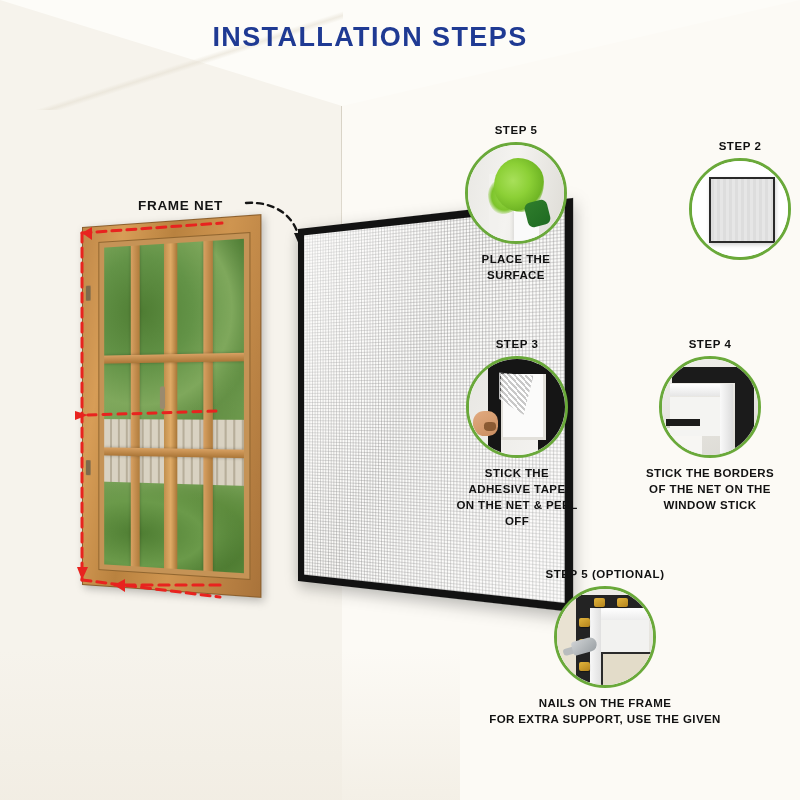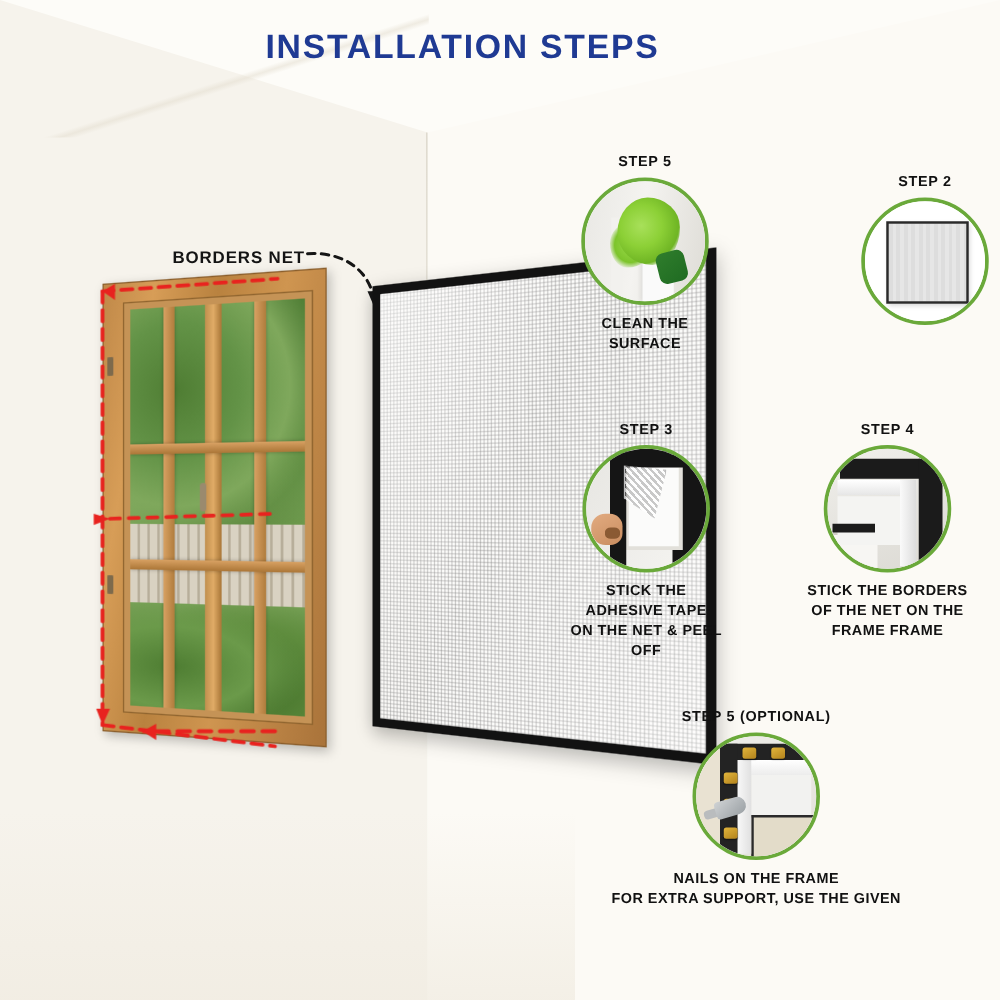--- a/index.html
+++ b/index.html
@@ -187,21 +187,21 @@
   <div class="wall-ceiling"></div>
   <div class="wall-left"></div>
   <div class="wall-right"></div>
   <div class="ceiling-seam-left"></div>
   <div class="wall-corner-line"></div>
   <div class="floor-shade"></div>
 </div>
 
 <div id="title">INSTALLATION STEPS</div>
 
-<div id="net-label">BORDERS NET</div>
+<div id="net-label">FRAME NET</div>
 <svg id="net-arrow" viewBox="0 0 70 60">
   <path d="M3 8 C 30 6, 52 20, 56 44" fill="none" stroke="#151515" stroke-width="2.4" stroke-linecap="round" stroke-dasharray="6 5"></path>
   <path d="M51 38 L57 52 L62.5 38 Z" fill="#151515"></path>
 </svg>
 
 <div id="illus">
 
   <div class="win-wrap">
     <div class="win-frame">
       <div class="win-inner">
@@ -250,21 +250,21 @@
     <div class="s1-bg"></div>
     <div class="s1-post"></div>
     <div class="s1-door"></div>
     <div class="s1-cloth2"></div>
     <div class="s1-hand"></div>
     <div class="s1-thumb"></div>
     <div class="s1-cloth"></div>
     <div class="s1-cuff"></div>
   </div>
   <div class="step-cap">
-    <div>CLEAN THE</div>
+    <div>PLACE THE</div>
     <div>SURFACE</div>
   </div>
 </div>
 
 <div class="step" style="left:674px;top:124px;width:132px;margin-top:16px;">
   <div class="step-title">STEP 2</div>
   <div class="circle">
     <div class="s2-bg"></div>
     <div class="s2-sq"></div>
   </div>
@@ -297,21 +297,21 @@
     <div class="s4-inner"></div>
     <div class="s4-white-t"></div>
     <div class="s4-white-r"></div>
     <div class="s4-black-t"></div>
     <div class="s4-black-r"></div>
     <div class="s4-step"></div>
   </div>
   <div class="step-cap">
     <div>STICK THE BORDERS</div>
     <div>OF THE NET ON THE</div>
-    <div>FRAME FRAME</div>
+    <div>WINDOW STICK</div>
   </div>
 </div>
 
 <div class="step" style="left:460px;top:568px;width:290px;">
   <div class="step-title">STEP 5 (OPTIONAL)</div>
   <div class="circle">
     <div class="s5-bg"></div>
     <div class="s5-wall"></div>
     <div class="s5-inner"></div>
     <div class="s5-low"></div>

